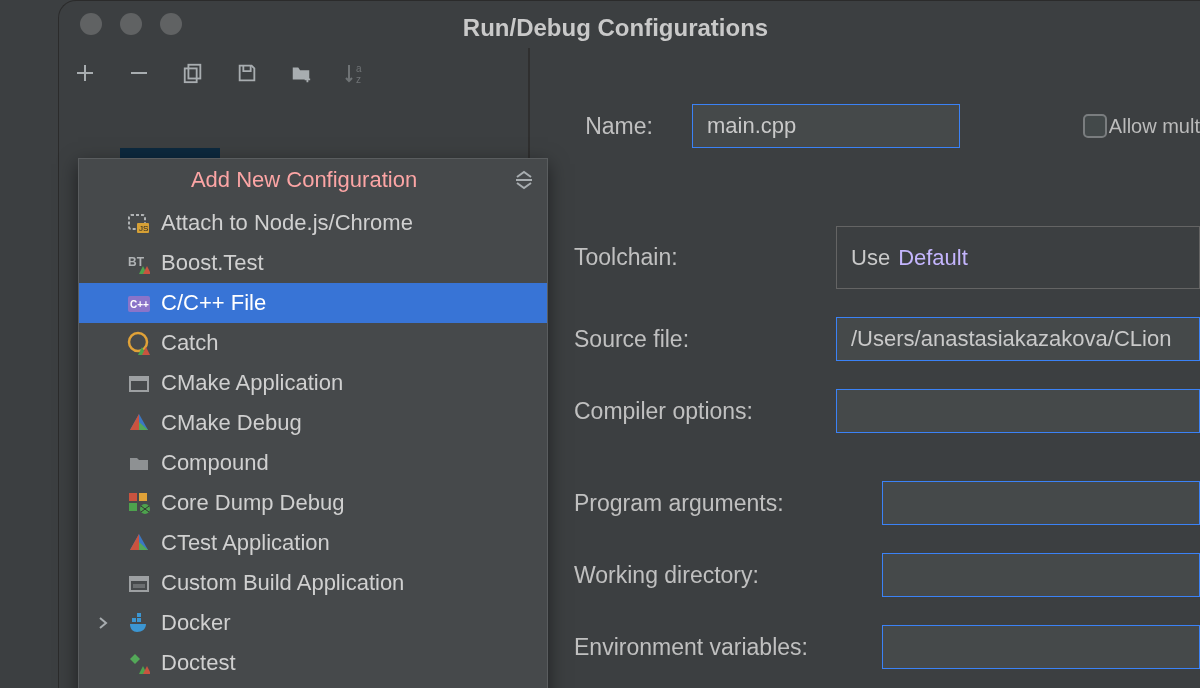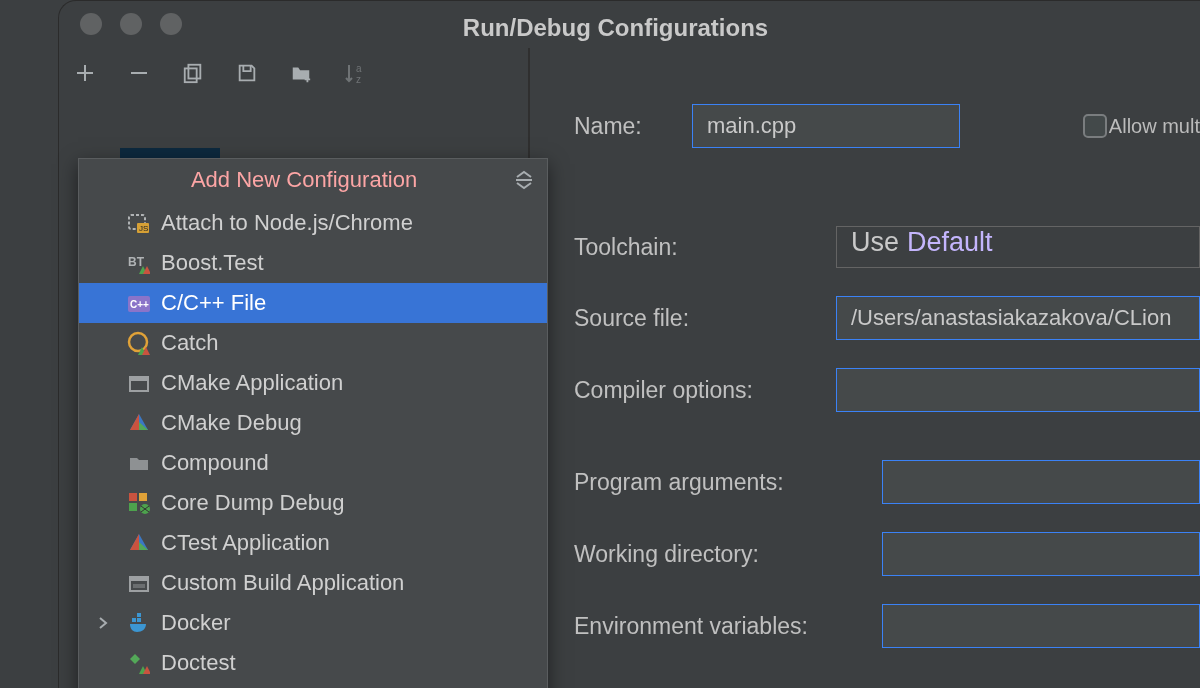--- a/index.html
+++ b/index.html
@@ -140,41 +140,41 @@
     align-items:center;
     margin-bottom: 28px;
     gap: 28px;
   }
   .form-row.row-name{ margin-bottom:78px; }
   .form-label{
     font-size:23px;
     color:#c0c0c0;
     min-width: 234px;
   }
-  .form-row.row-name .form-label{ min-width:90px; }
+  .form-row.row-name .form-label{ min-width:90px;text-align:center; }
   .text-input{
     background:#45494a;
     border:1px solid #3b82f6;
     color:#c9c9c9;
     font-size:22px;
     height:44px;
     padding: 0 14px;
     outline:none;
   }
   .text-input.nm{ width:268px; }
   .text-input.full{ flex:1; min-width:0; }
   .select-box{
     background:#3c3f41;
     border:1px solid #646464;
-    height:42px;
+    height:63px;
     padding:0 14px;
     display:flex;
-    align-items:flex-start;
+    align-items:center;
     gap:8px;
-    font-size:27px;
+    font-size:22px;
     flex:1;
     color:#c9c9c9;
   }
   .select-box .dim{ color:#c4b5fd; }
   .checkbox-row{
     display:flex;
     align-items:flex-end;
     gap:2px;
     margin-left:auto;
   }

